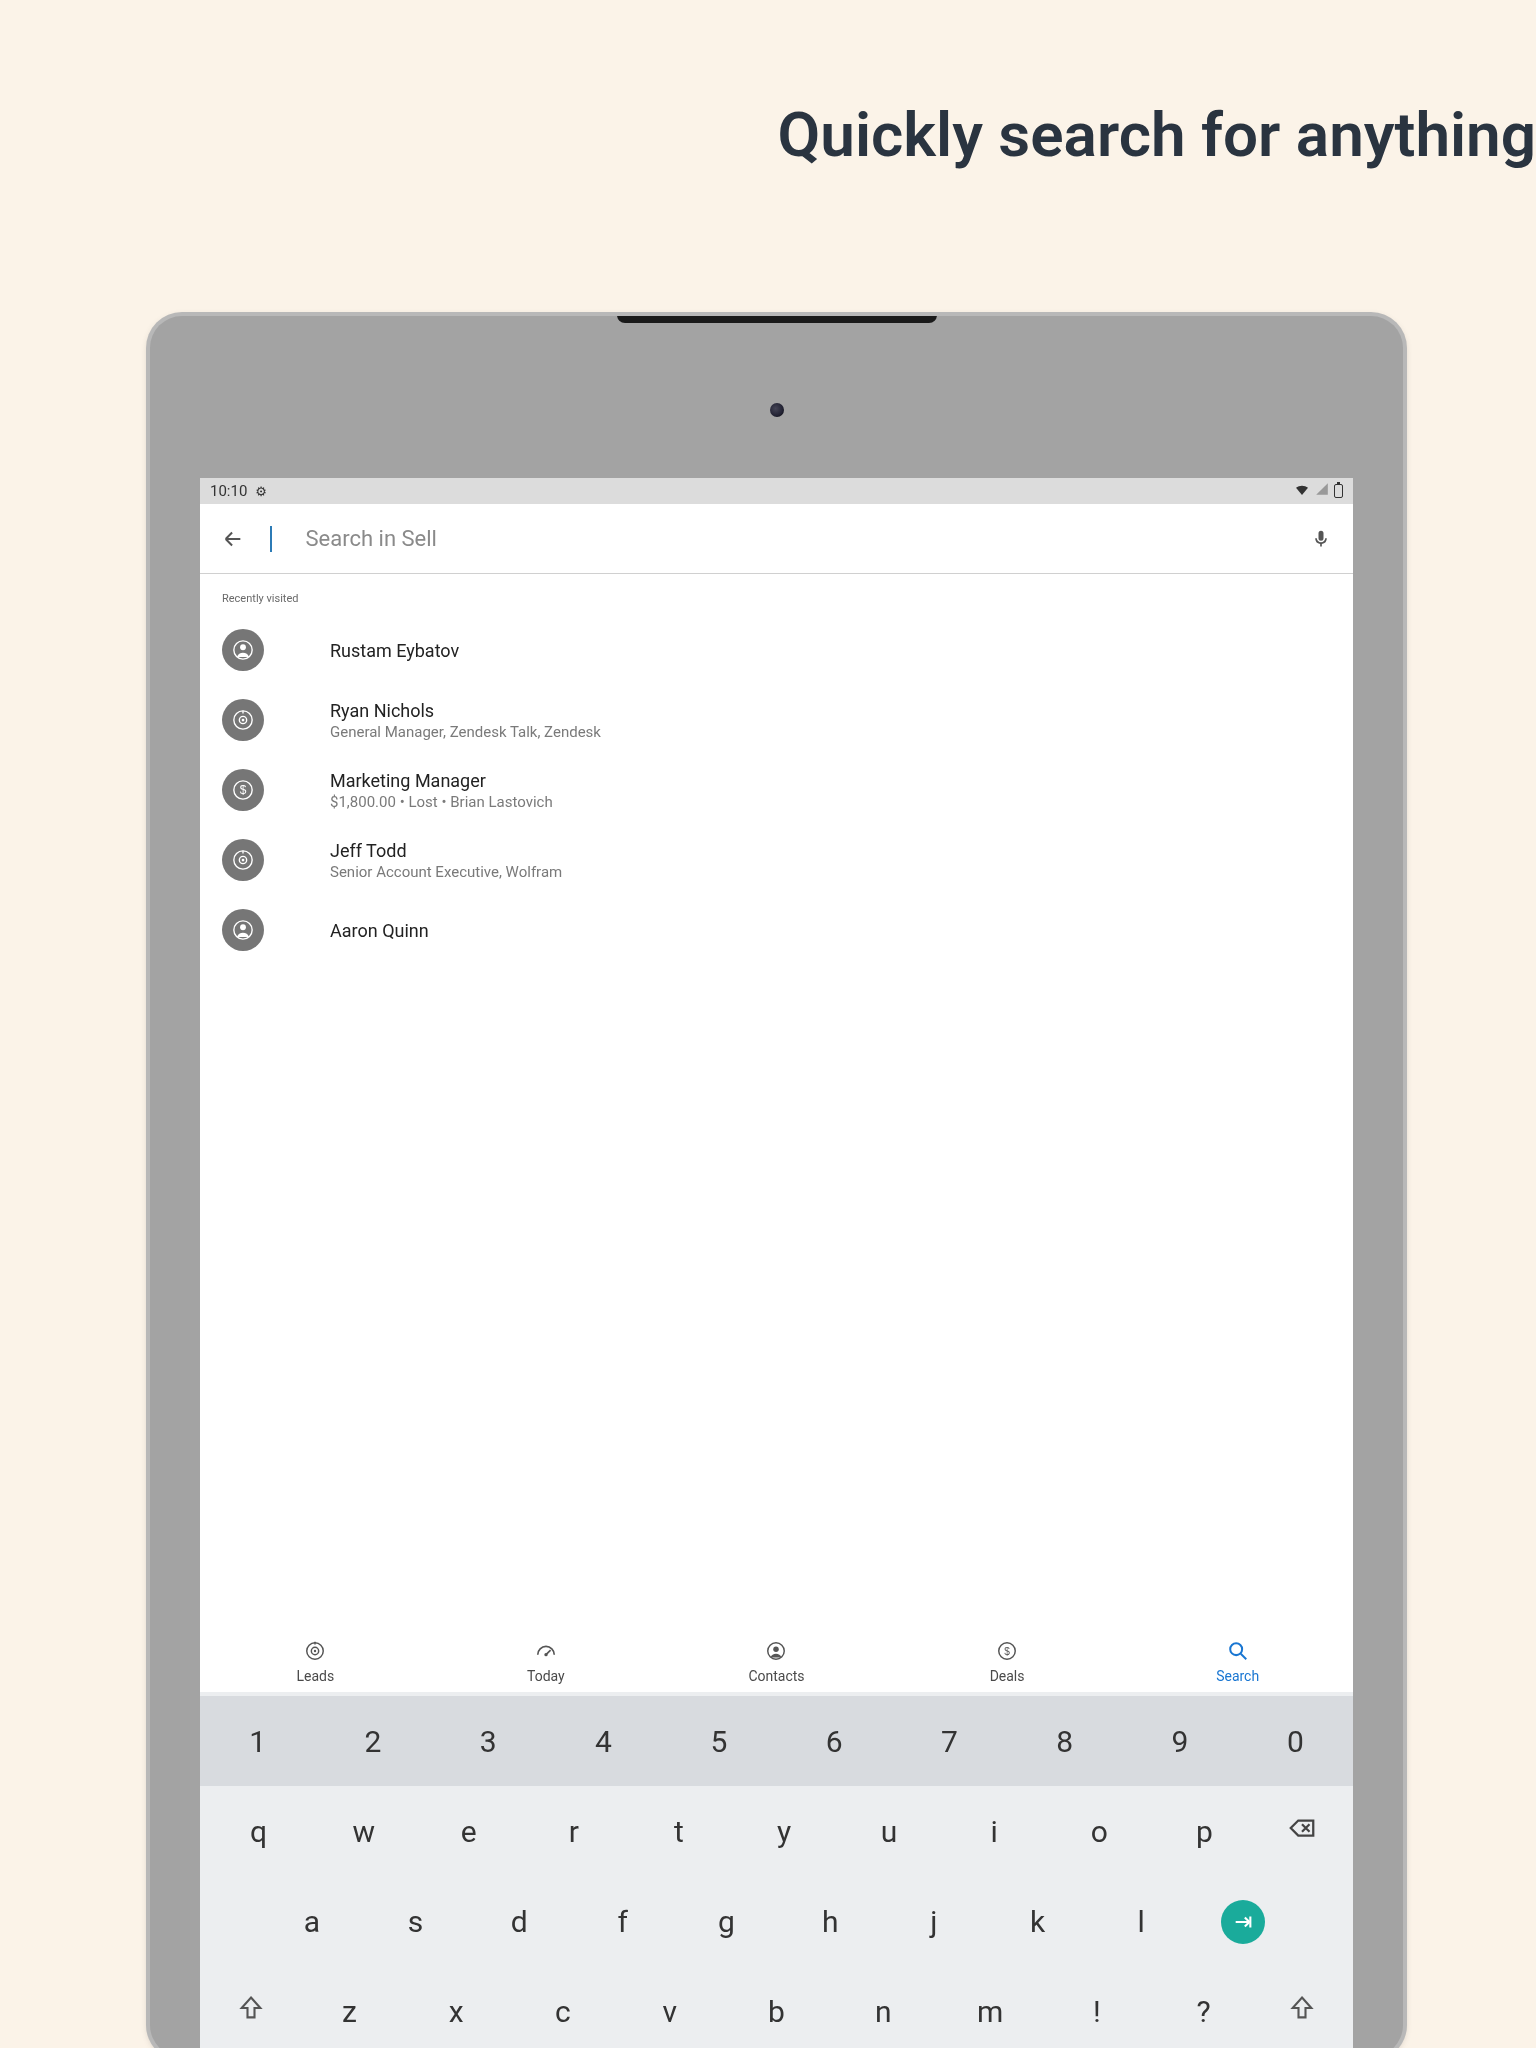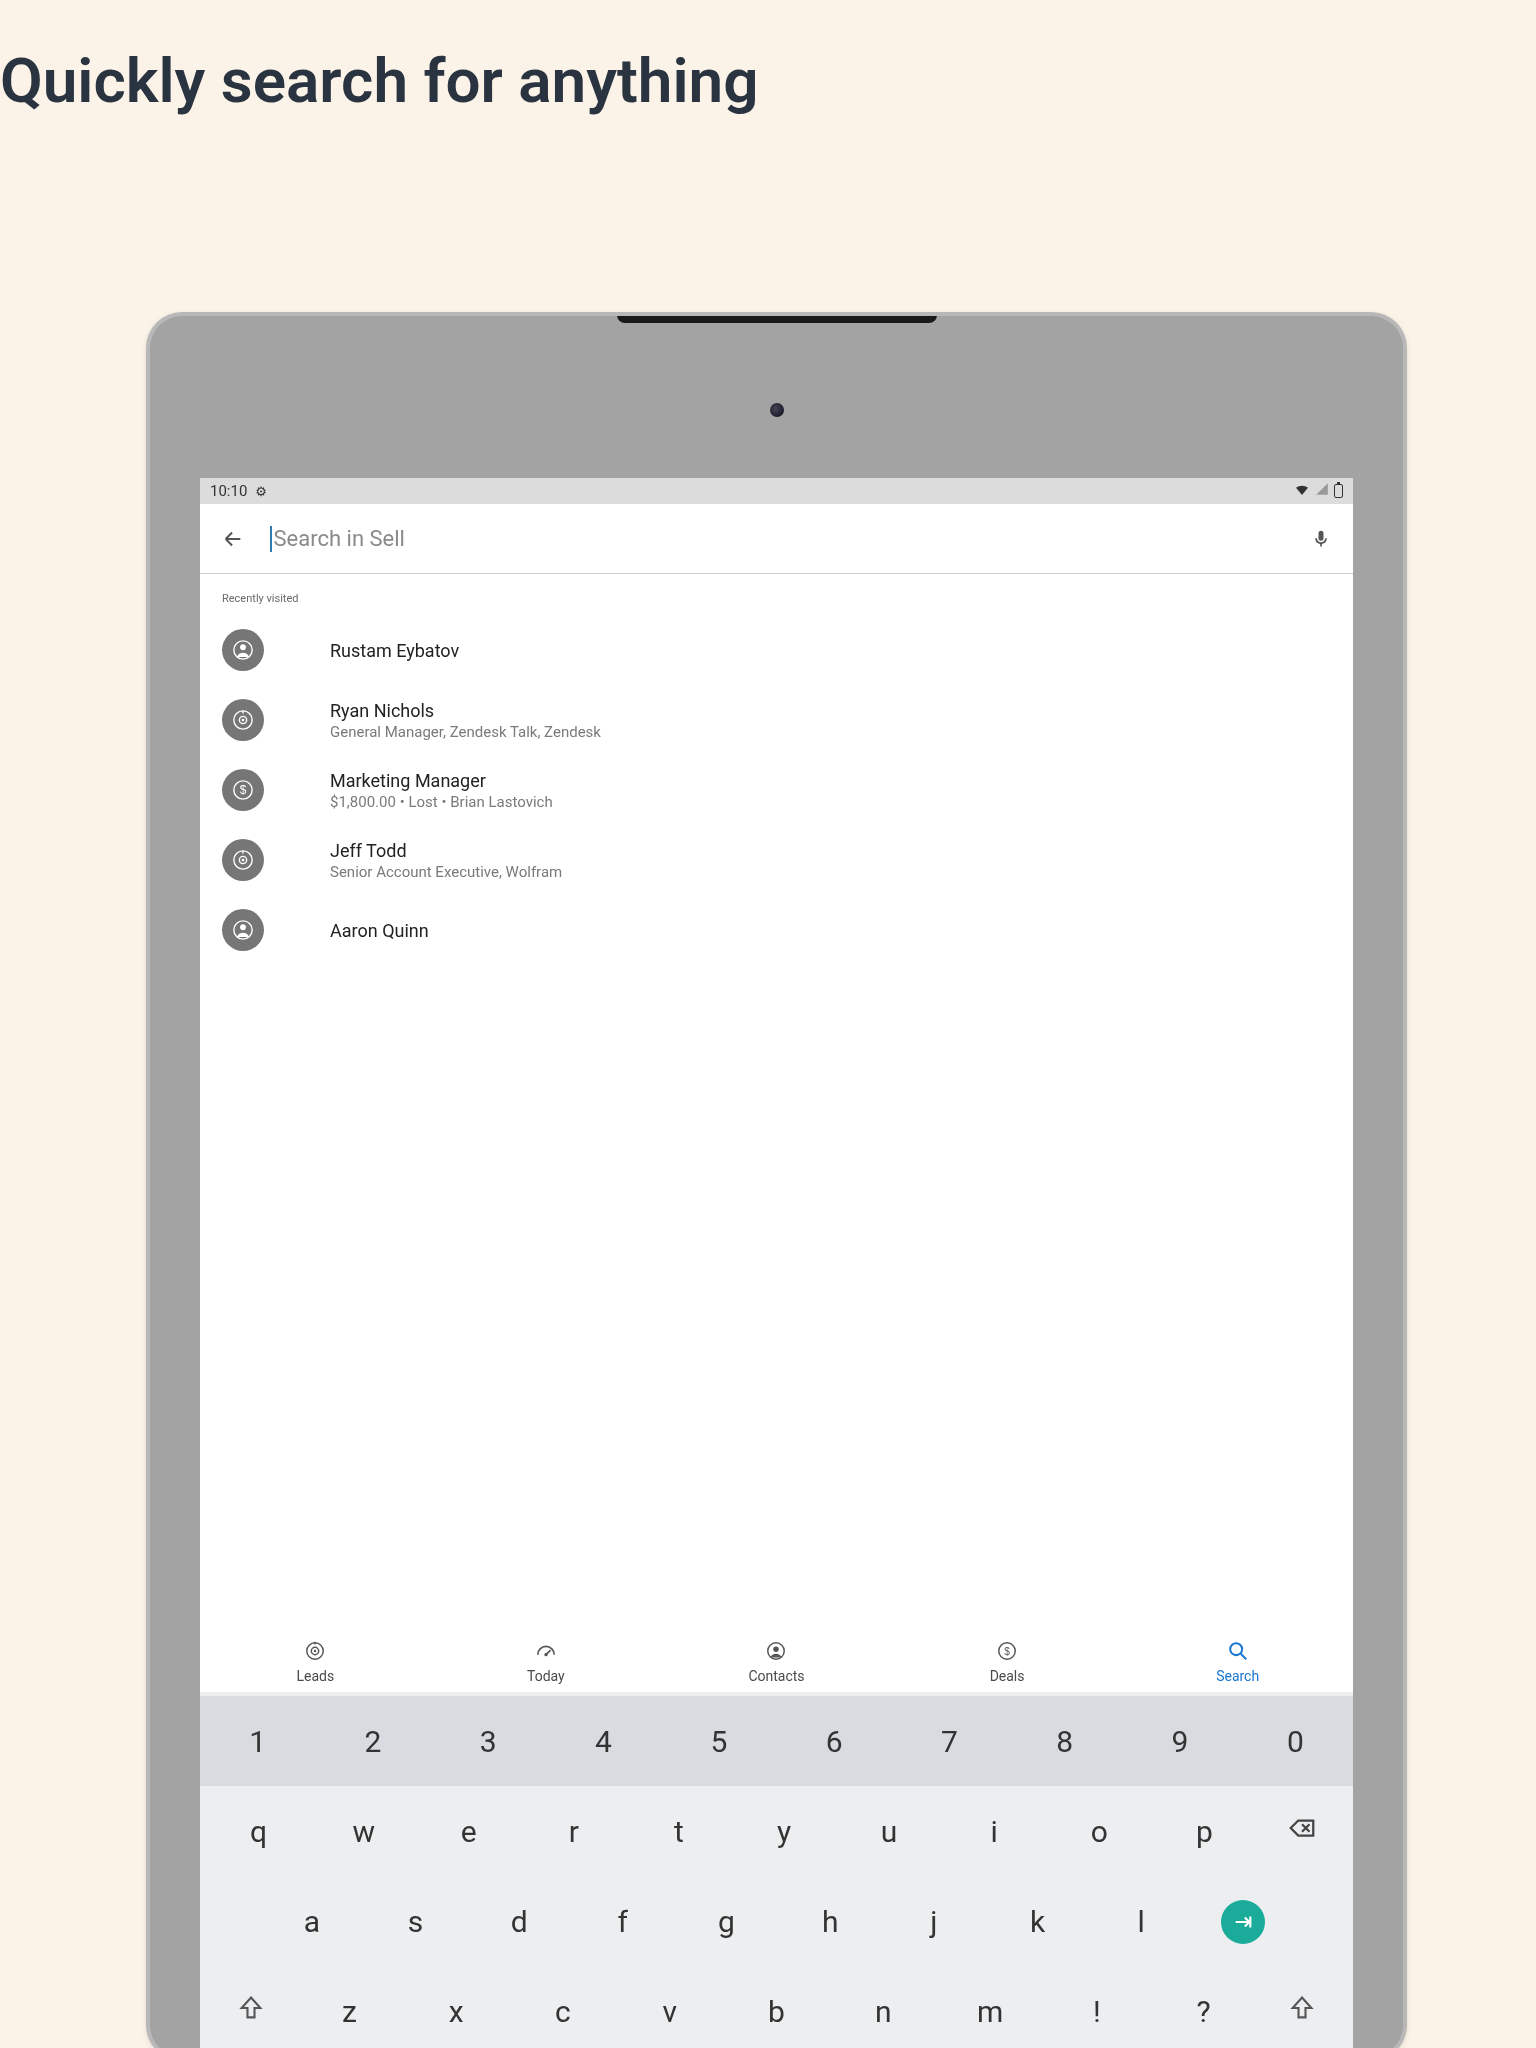--- a/index.html
+++ b/index.html
@@ -3,25 +3,25 @@
 <meta charset="utf-8">
 <style>
   * { box-sizing: border-box; margin: 0; padding: 0; }
   html, body { width: 1536px; height: 2048px; }
   body {
     background: #fbf3e8;
     font-family: -apple-system, BlinkMacSystemFont, "Segoe UI", Roboto, Helvetica, Arial, sans-serif;
     position: relative;
   }
   .headline {
-    text-align: left;
+    text-align: right;
     font-size: 62px;
     font-weight: 600;
     color: #2a3440;
-    padding-top: 44px;
+    padding-top: 98px;
   }
   .tablet {
     position: absolute;
     left: 150px;
     top: 316px;
     width: 1253px;
     height: 1741px;
     background: #a3a3a3;
     border-radius: 32px;
     box-shadow: 0 0 0 4px #b8b8b8, 0 2px 8px rgba(0,0,0,0.3);
@@ -78,20 +78,21 @@
   }
   .back-arrow {
     width: 22px; height: 22px; position: relative;
   }
   .back-arrow svg { width: 100%; height: 100%; }
   .search-input-wrap {
     flex: 1;
     position: relative;
     display: flex;
     align-items: center;
+    gap: 32px;
   }
   .search-cursor {
     width: 1.5px; height: 26px; background: #2c7bb6;
     margin-right: 2px;
   }
   .search-placeholder {
     color: #8a8a8a;
     font-size: 22px;
   }
   .mic-icon { width: 20px; height: 26px; }

